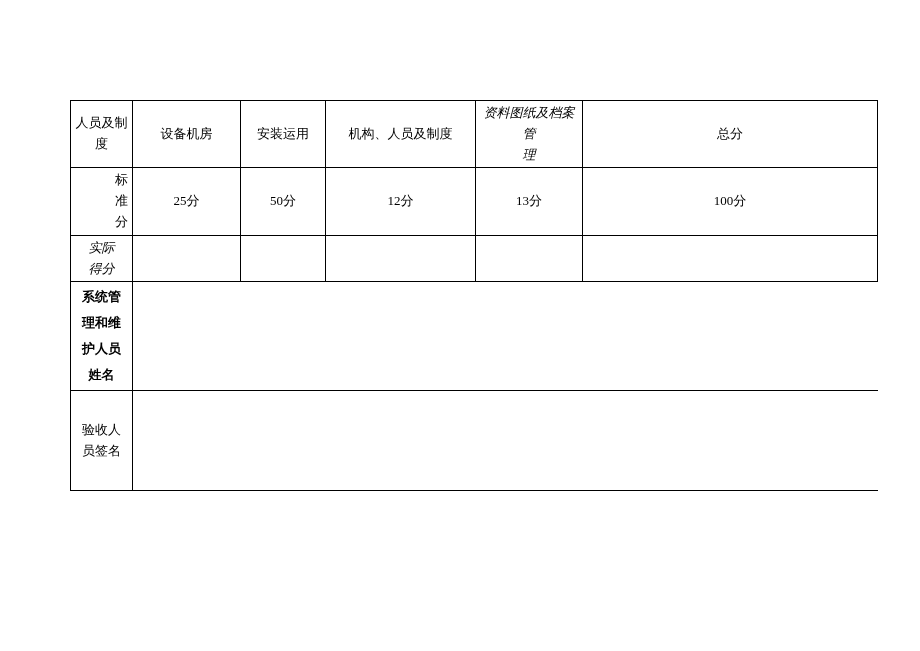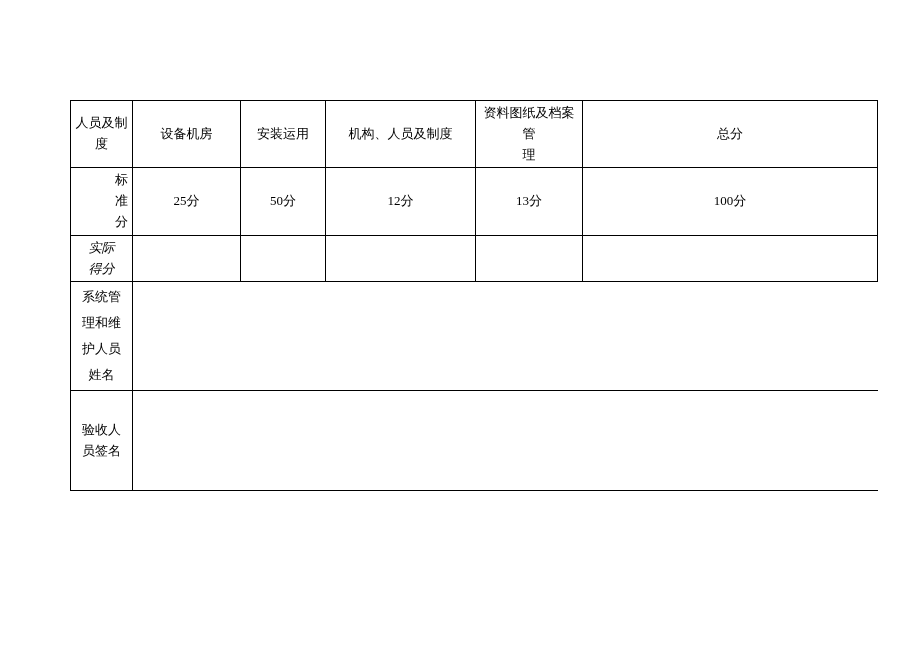--- a/index.html
+++ b/index.html
@@ -43,21 +43,21 @@
 
 <div class="table-wrap">
   <table>
 
     <tbody>
         <tr>
       <td style="width:56px; height:42px;">人员及制度</td>
       <td style="width:108px;">设备机房</td>
       <td style="width:85px;margin-top:28px;">安装运用</td>
       <td style="width:150px;">机构、人员及制度</td>
-      <td style="width:107px;" class="multiline">资料图纸及档案管
+      <td style="width:107px;font-style:italic;" class="multiline">资料图纸及档案管
 理</td>
       <td style="width:295px;">总分</td>
     </tr>
 
     <tr>
       <td style="height:26px;padding-left:44px;">标准分</td>
       <td>25分</td>
       <td>50分</td>
       <td>12分</td>
       <td>13分</td>
@@ -69,21 +69,21 @@
 得分</td>
       <td></td>
       <td></td>
       <td></td>
       <td></td>
       <td></td>
     </tr>
 
 
     <tr>
-      <td style="height:108px; line-height:2.0;" class="multiline">系统管
+      <td style="height:108px; line-height:2.0;font-weight:bold;" class="multiline">系统管
 理和维
 护人员
 姓名</td>
       <td colspan="5" class="no-right"></td>
     </tr>
 
     <tr>
       <td style="height:100px;" class="multiline">验收人
 员签名</td>
       <td colspan="5" class="no-right"></td>

